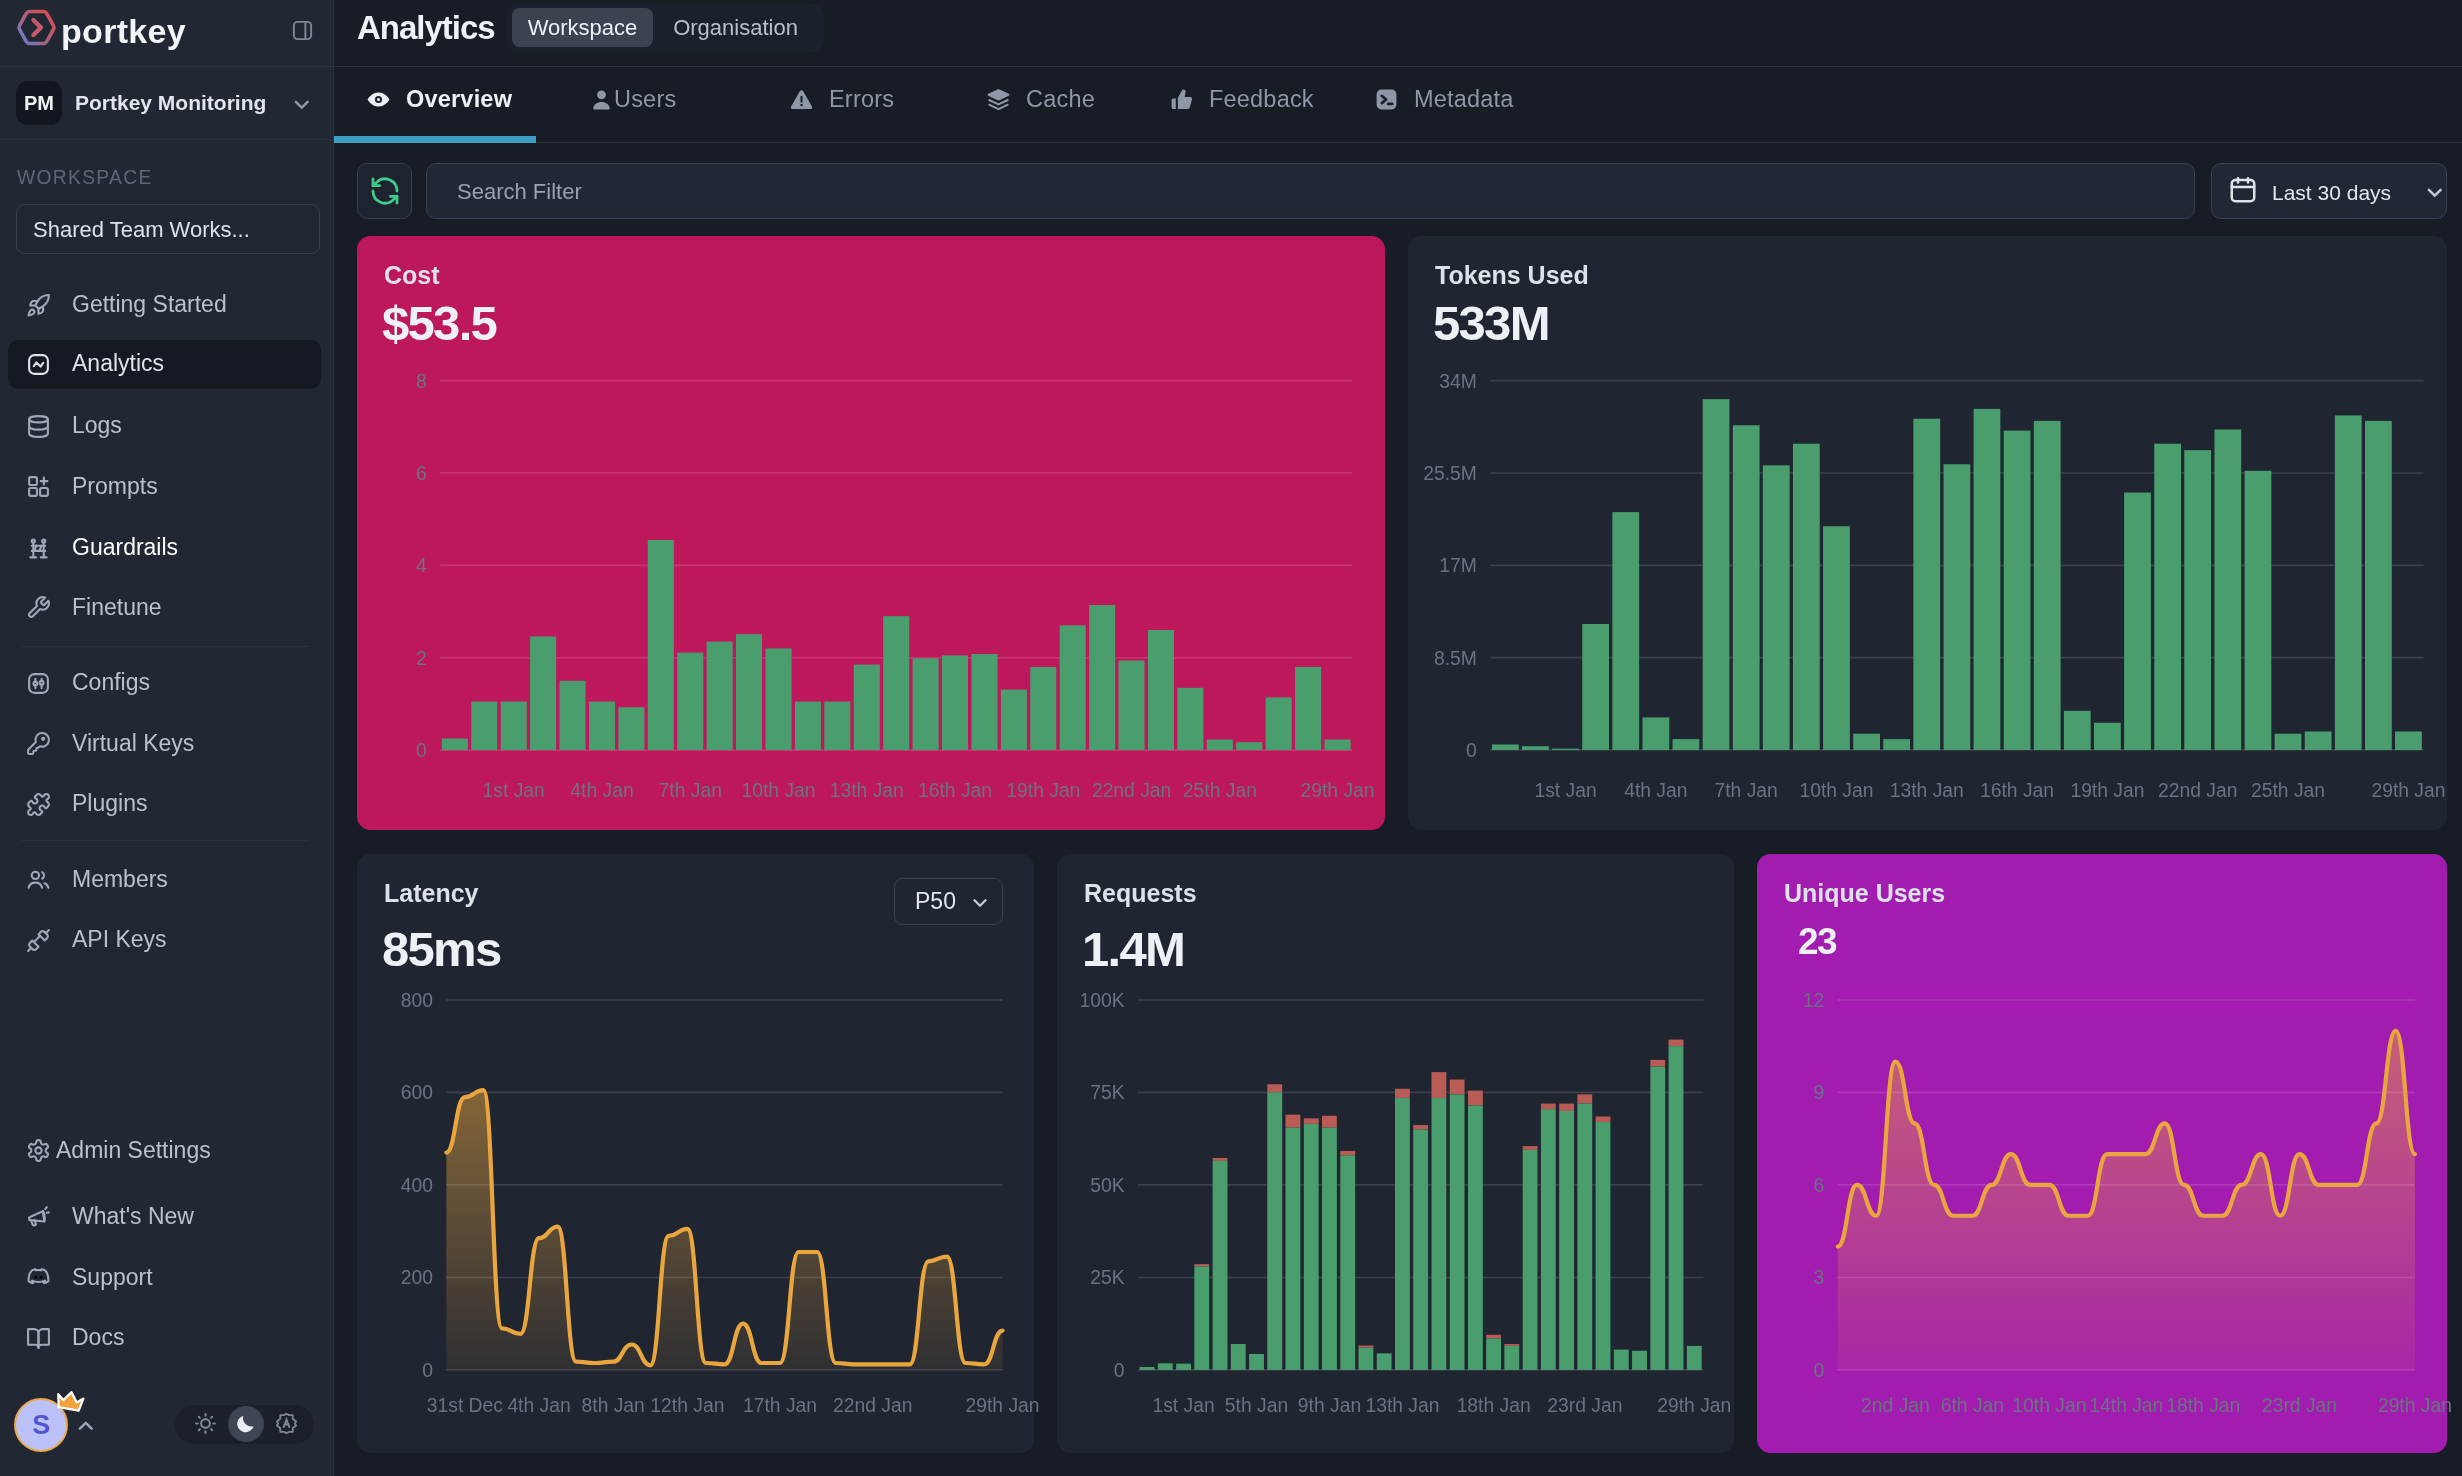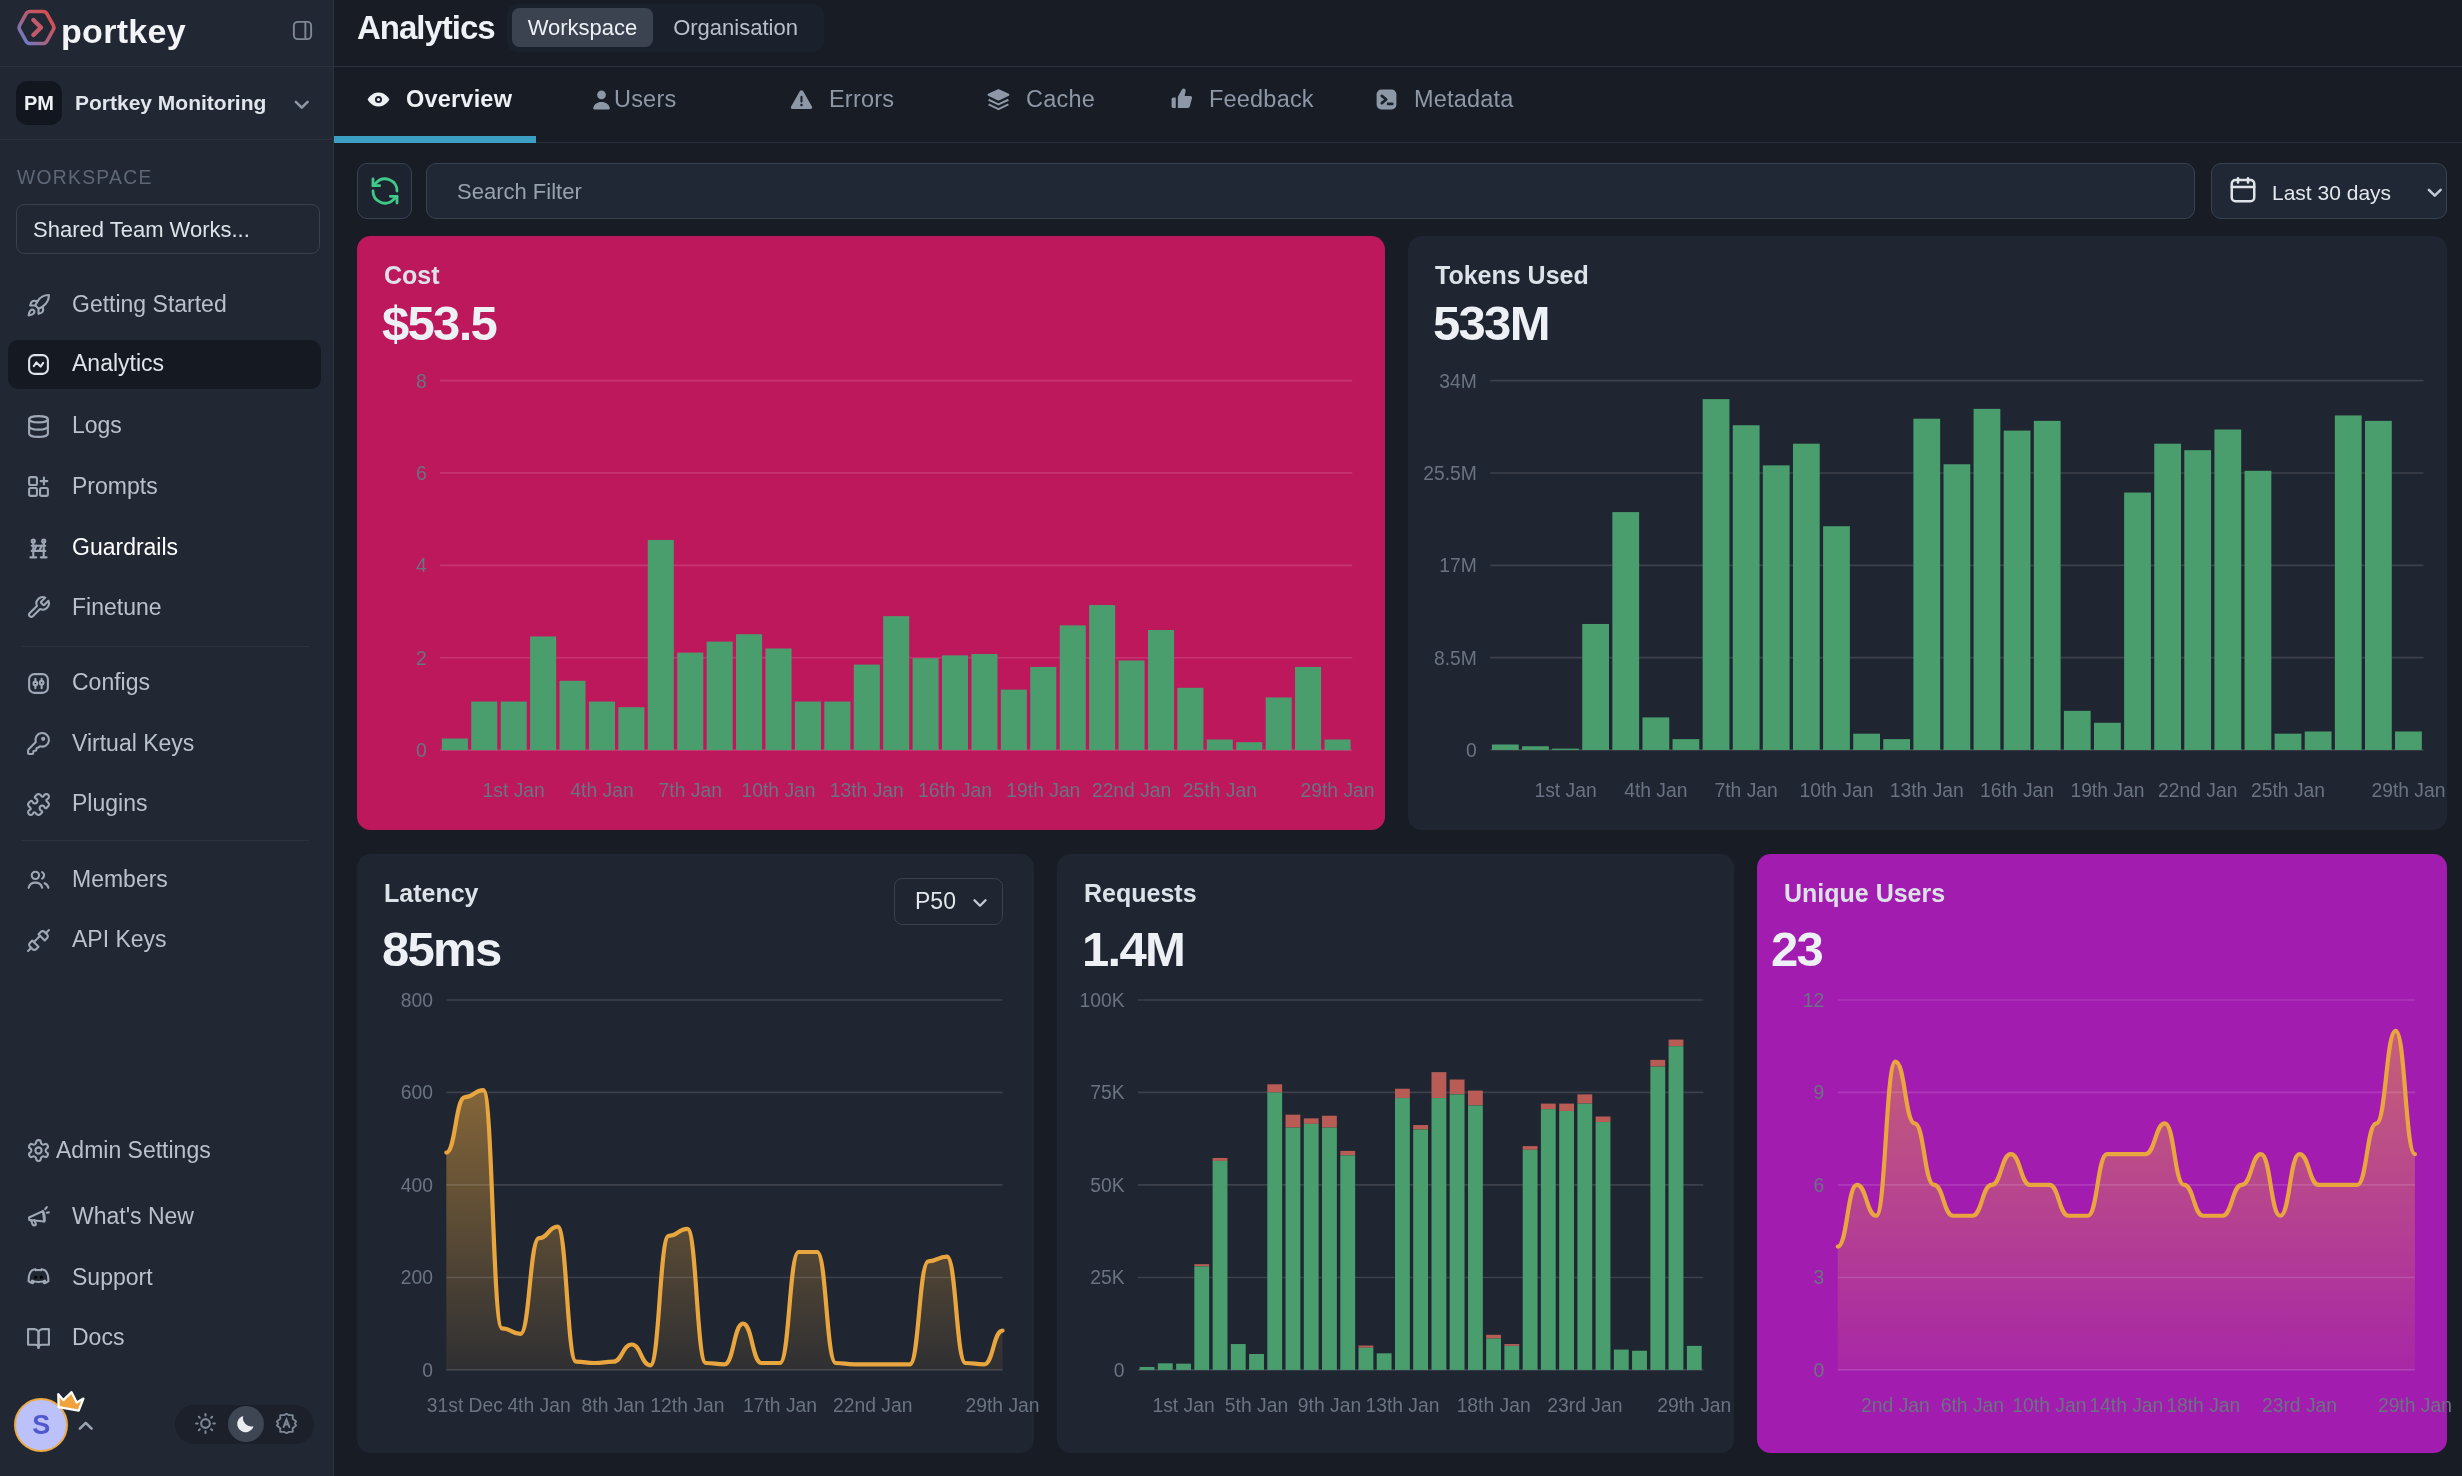--- a/index.html
+++ b/index.html
@@ -189,21 +189,21 @@
 <div style="position:absolute;left:986px;top:86px;display:flex;align-items:center;gap:15px">
     <div style="width:25px;height:25px;display:flex;align-items:center">
       <svg width="25" height="25" viewBox="0 0 24 24" fill="#8e97a6" stroke="#8e97a6" stroke-width="2" stroke-linejoin="round">
         <path d="M12 3 2.5 7.5 12 12l9.5-4.5L12 3z"></path>
         <path d="M2.5 12.2 12 16.7l9.5-4.5" fill="none"></path>
         <path d="M2.5 16.7 12 21.2l9.5-4.5" fill="none"></path>
       </svg>
     </div>
     <div style="font-size:23.5px;font-weight:500;color:#8e97a6;letter-spacing:0.2px">Cache</div>
   </div>
-<div style="position:absolute;left:1169px;top:86px;display:flex;align-items:flex-start;gap:15px">
+<div style="position:absolute;left:1169px;top:86px;display:flex;align-items:center;gap:15px">
     <div style="width:25px;height:25px;display:flex;align-items:center">
       <svg width="25" height="25" viewBox="0 0 24 24" fill="#8e97a6">
         <path d="M2.5 12.5A1.5 1.5 0 0 1 4 11h2.5v10H4a1.5 1.5 0 0 1-1.5-1.5z"></path>
         <path d="M8.5 21V10.3L12.6 3.2a1.9 1.9 0 0 1 3.4 1.5L15 9.5h5.2a1.9 1.9 0 0 1 1.8 2.4l-1.9 7.2a2.3 2.3 0 0 1-2.2 1.9z"></path>
       </svg>
     </div>
     <div style="font-size:23.5px;font-weight:500;color:#8e97a6;letter-spacing:0.2px">Feedback</div>
   </div>
 <div style="position:absolute;left:1374px;top:86px;display:flex;align-items:center;gap:15px">
     <div style="width:25px;height:25px;display:flex;align-items:center">
@@ -457,21 +457,21 @@
       <text x="237.3" y="665.0" fill="#6a7382" font-size="23" text-anchor="middle">5th Jan</text>
       <text x="324.3" y="665.0" fill="#6a7382" font-size="23" text-anchor="middle">9th Jan</text>
       <text x="411.3" y="665.0" fill="#6a7382" font-size="23" text-anchor="middle">13th Jan</text>
       <text x="520.0" y="665.0" fill="#6a7382" font-size="23" text-anchor="middle">18th Jan</text>
       <text x="628.7" y="665.0" fill="#6a7382" font-size="23" text-anchor="middle">23rd Jan</text>
       <text x="759.1" y="665.0" fill="#6a7382" font-size="23" text-anchor="middle">29th Jan</text>
     </svg>
   </div>
 <div class="abs" style="left:1757px;top:854px;width:690px;height:599px;background:#a21caf;border-radius:13.4px">
     <div class="abs" style="left:27px;top:25px;font-size:25px;font-weight:600;color:#dde2e9">Unique Users</div>
-    <div class="abs" style="left:14px;top:67px;font-size:49px;font-weight:700;color:#edf0f4;letter-spacing:-1.7px">23</div>
+    <div class="abs" style="left:41px;top:67px;font-size:37px;font-weight:700;color:#edf0f4;letter-spacing:-1.7px">23</div>
     <svg width="690" height="599" style="position:absolute;left:0;top:0;overflow:visible" viewBox="0 0 822 714">
       <defs>
         <linearGradient id="lg2" x1="0" y1="210.8" x2="0" y2="615" gradientUnits="userSpaceOnUse">
           <stop offset="0" stop-color="#e9a63f" stop-opacity="0.5"></stop>
           <stop offset="1" stop-color="#e9a63f" stop-opacity="0.08"></stop>
         </linearGradient>
       </defs>
       <path d="M96.0 468.0 C107.5 468.0 107.5 394.5 118.9 394.5 C130.4 394.5 130.4 431.2 141.9 431.2 C153.3 431.2 153.3 247.5 164.8 247.5 C176.3 247.5 176.3 321.0 187.7 321.0 C199.2 321.0 199.2 394.5 210.7 394.5 C222.1 394.5 222.1 431.2 233.6 431.2 C245.1 431.2 245.1 431.2 256.5 431.2 C268.0 431.2 268.0 394.5 279.5 394.5 C290.9 394.5 290.9 357.8 302.4 357.8 C313.9 357.8 313.9 394.5 325.3 394.5 C336.8 394.5 336.8 394.5 348.3 394.5 C359.7 394.5 359.7 431.2 371.2 431.2 C382.7 431.2 382.7 431.2 394.1 431.2 C405.6 431.2 405.6 357.8 417.1 357.8 C428.5 357.8 428.5 357.8 440.0 357.8 C451.5 357.8 451.5 357.8 462.9 357.8 C474.4 357.8 474.4 321.0 485.9 321.0 C497.3 321.0 497.3 394.5 508.8 394.5 C520.3 394.5 520.3 431.2 531.7 431.2 C543.2 431.2 543.2 431.2 554.7 431.2 C566.1 431.2 566.1 394.5 577.6 394.5 C589.1 394.5 589.1 357.8 600.5 357.8 C612.0 357.8 612.0 431.2 623.5 431.2 C634.9 431.2 634.9 357.8 646.4 357.8 C657.9 357.8 657.9 394.5 669.3 394.5 C680.8 394.5 680.8 394.5 692.3 394.5 C703.7 394.5 703.7 394.5 715.2 394.5 C726.7 394.5 726.7 321.0 738.1 321.0 C749.6 321.0 749.6 210.8 761.1 210.8 C772.5 210.8 772.5 357.8 784.0 357.8 L784.0 615 L96.0 615 Z" fill="url(#lg2)"></path>
       <line x1="96" y1="615.0" x2="784" y2="615.0" stroke="#ffffff" stroke-opacity="0.13" stroke-width="2"></line>
       <text x="80" y="623.3" fill="#6a7382" font-size="23" text-anchor="end">0</text>

